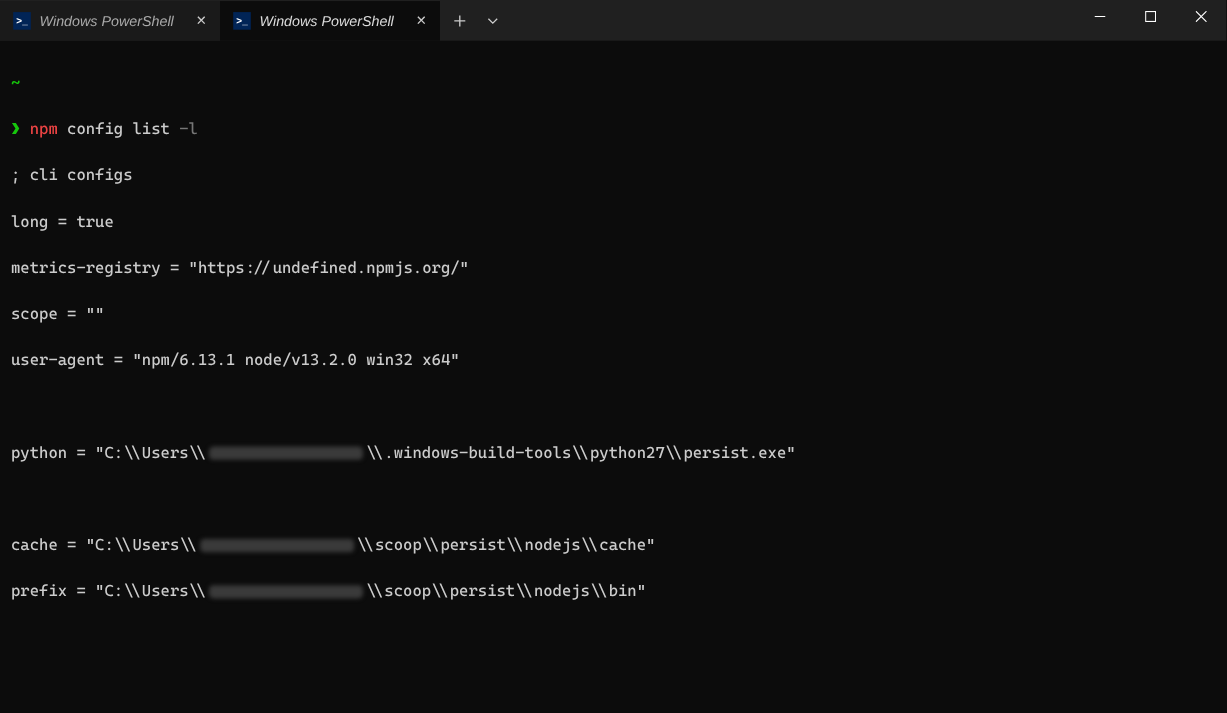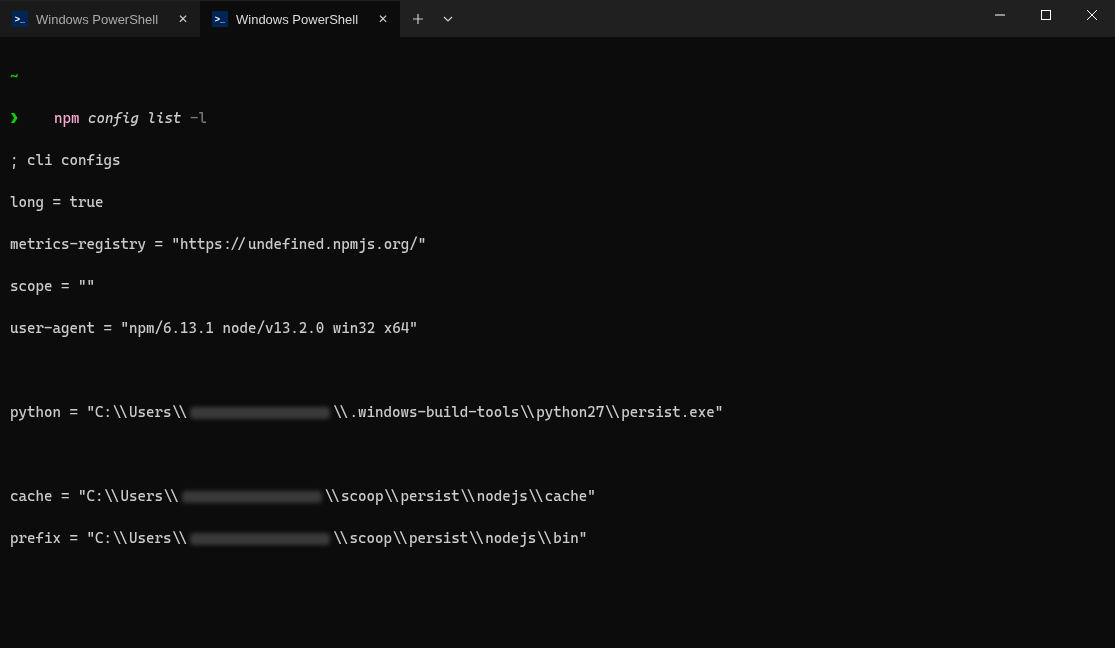--- a/index.html
+++ b/index.html
@@ -50,20 +50,21 @@
       background: #012456;
       display: flex;
       align-items: center;
       justify-content: center;
       font-size: 9px;
       color: #fff;
       font-weight: bold;
     }
     .tab-title {
       flex: 1;
+      font-style: italic;
     }
     .tab-close {
       width: 18px;
       height: 18px;
       display: flex;
       align-items: center;
       justify-content: center;
       color: #ccc;
       font-size: 12px;
       border-radius: 2px;
@@ -100,22 +101,22 @@
     }
     .terminal {
       padding: 8px 10px;
       color: #cccccc;
       line-height: 21px;
       white-space: pre;
       font-size: 14.5px;
     }
     .prompt-tilde { color: #16c60c; }
     .prompt-arrow { color: #16c60c; font-weight: bold; }
-    .cmd { color: #f9a8d4; margin-left: 27px; }
-    .arg { color: #cccccc; font-style: italic; }
+    .cmd { color: #ef4444; }
+    .arg { color: #cccccc; }
     .flag { color: #767676; }
     .redact {
       display: inline-block;
       width: 140px;
       height: 12px;
       background: #3a3a3a;
       border-radius: 4px;
       vertical-align: middle;
       filter: blur(2px);
       margin: 0 2px;

